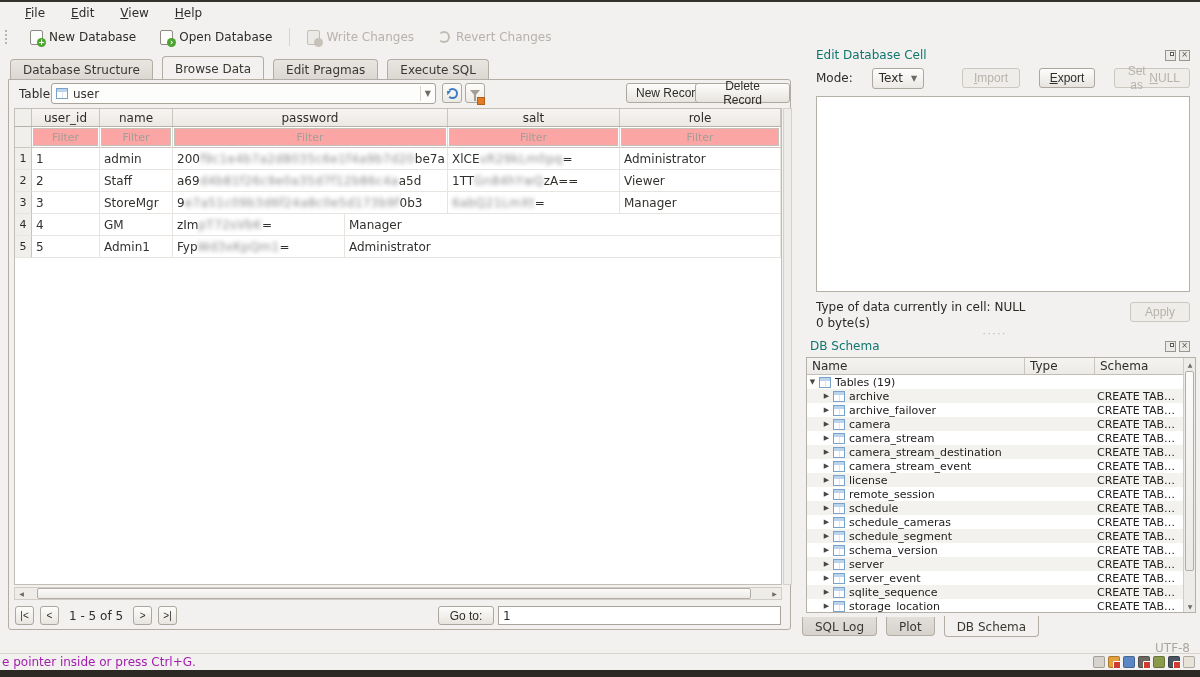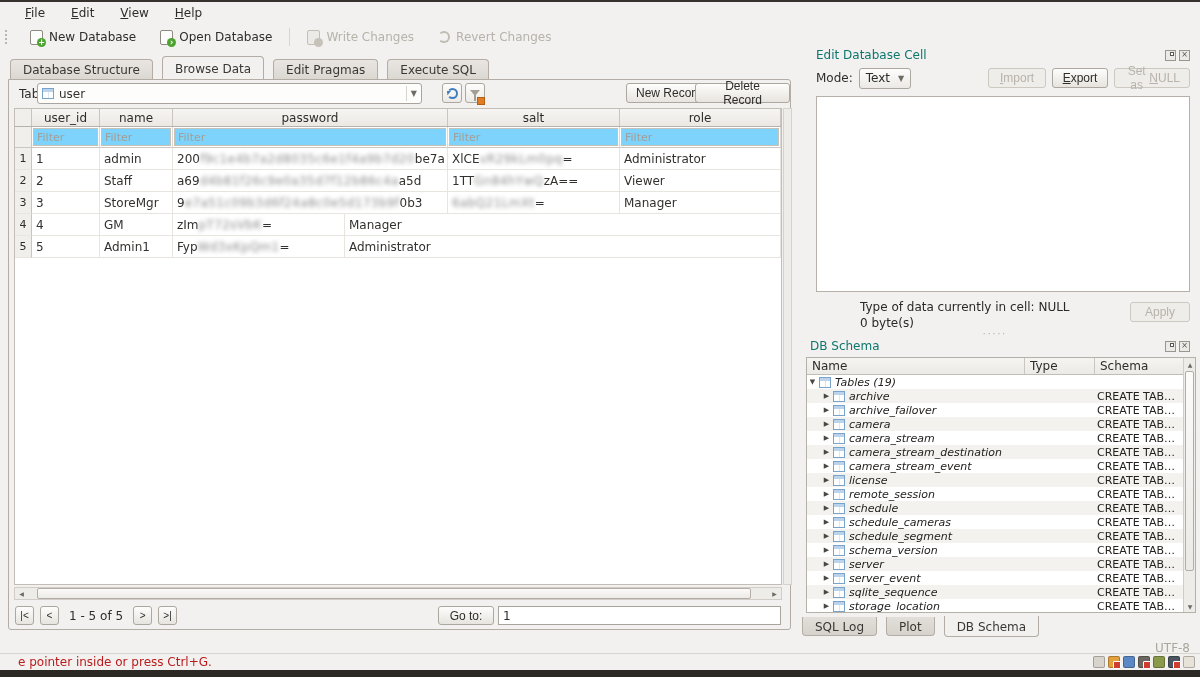--- a/index.html
+++ b/index.html
@@ -68,21 +68,21 @@
   .funnel-icon::before { content:""; position:absolute; left:-1px; top:-1px; width:2px; height:6px; background:#a39e96; }
   .funnel-icon::after { content:""; position:absolute; left:2px; top:1px; width:6px; height:6px; background:#e07b27; border:1px solid #b55f14; }
 
   
   .grid { left:5px; top:28px; width:768px; height:477px; background:#fff; border:1px solid #c2bdb5; overflow:hidden; }
   .grow { display:flex; width:100%; }
   .gh { height:18px; background:linear-gradient(#f7f5f3,#ebe8e4); border-bottom:1px solid #b6b1a9; }
   .gh .c { display:flex; align-items:center; justify-content:center; border-right:1px solid #cac5be; color:#2e2c29; }
   .gf { height:21px; }
   .gf .c { border-right:1px solid #ddd9d3; border-bottom:1px solid #ccc7c0; padding:1px; }
-  .gf input { width:100%; height:100%; border:1px solid #c6c1b9; padding:0 3px; font:11px "DejaVu Sans",sans-serif; color:#33312e; background:#7dd3fc; }
+  .gf input { width:100%; height:100%; border:1px solid #c6c1b9; padding:0 3px; font:11px "DejaVu Sans",sans-serif; color:#33312e; background:#fca5a5;text-align:center; }
   .gf input::placeholder { color:#a39e97; }
   .trow { height:22px; }
   .trow .c { display:flex; align-items:center; padding:0 4px; border-right:1px solid #e8e5e0; border-bottom:1px solid #e8e5e0; overflow:hidden; white-space:nowrap; }
   .gut { width:17px; flex:none; justify-content:center; background:#f1efec; border-right:1px solid #c9c4bd !important; color:#2e2c29; font-size:11px; padding:0 !important; }
   .c-id{width:68px;flex:none;} .c-name{width:73px;flex:none;} .c-pw{width:275px;flex:none;} .c-salt{width:172px;flex:none;} .c-role{flex:1;}
   .mask { filter:blur(2.1px); color:#8d8d8d; letter-spacing:.4px; }
   .vtrack { left:774px; top:28px; width:9px; height:477px; background:#eeece8; border:1px solid #d6d2cb; }
 
   
   .hscroll { left:5px; top:507px; width:768px; height:13px; background:#eeece8; border:1px solid #d1ccc5; display:flex; align-items:center; }
@@ -95,58 +95,58 @@
   .counter { color:#2f2d2a; padding:0 4px; }
   .goto-btn { position:absolute; left:429px; top:526px; width:56px; height:19px; }
   .goto-input { position:absolute; left:489px; top:526px; width:283px; height:19px; border:1px solid #a9a49c; padding:0 4px; font:12px "DejaVu Sans",sans-serif; color:#2f2d2a; background:#fff; }
 
   
   .dock-title { color:#0f766e; }
   .dock-icons { display:flex; gap:3px; }
   .mini-ic { width:11px; height:11px; border:1px solid #9a958d; background:#eceae6; position:relative;
     display:flex; align-items:center; justify-content:center; font-size:8px; color:#5a5650; line-height:1; }
   .mini-ic .inner-sq { width:4px; height:4px; border:1px solid #5a5650; position:absolute; right:1px; top:1px; background:#fff; }
-  .mode-row { left:816px; top:67px; width:374px; height:22px; display:flex; align-items:center; gap:6px; }
+  .mode-row { left:816px; top:67px; width:374px; height:22px; display:flex; align-items:center; gap:19px; }
   .combo-sm { display:flex; align-items:center; gap:8px; height:21px; border:1px solid #aca79f; border-radius:3px;
     background:linear-gradient(#fdfdfc,#ece9e5); padding:0 6px; color:#2f2d2a; }
   .editor-box { left:816px; top:96px; width:374px; height:196px; background:#fff; border:1px solid #b5b0a8; }
-  .cell-info { left:860px; top:299px; width:300px; line-height:16px; color:#2b2926; }
+  .cell-info { left:816px; top:299px; width:300px; line-height:16px; color:#2b2926; }
   .apply-btn { left:1130px; top:302px; width:60px; height:20px; }
   .split-dots { left:960px; top:329px; width:70px; text-align:center; color:#b1aca4; font-size:9px; letter-spacing:2px; }
 
   
   .tree { left:806px; top:357px; width:390px; height:256px; background:#fff; border:1px solid #b5b0a8; overflow:hidden; }
   .tree-head { display:flex; height:17px; background:linear-gradient(#f6f4f2,#eceae6); border-bottom:1px solid #c2bdb5; }
   .tree-head .hc { display:flex; align-items:center; padding:0 5px; border-right:1px solid #cac5be; color:#2e2c29; }
   .hc-name{width:218px;flex:none;} .hc-type{width:70px;flex:none;} .hc-schema{flex:1;}
   .srow { display:flex; height:14px; align-items:center; font-size:11px; color:#23211f; }
   .srow.alt { background:#f4f2ef; }
   .srow .exp { width:11px; flex:none; text-align:center; font-size:7px; color:#4a4743; }
   .srow .ti { flex:none; margin:0 4px 0 1px; }
-  .srow .nm { width:178px; flex:none; overflow:hidden; white-space:nowrap;font-style:italic; }
+  .srow .nm { width:178px; flex:none; overflow:hidden; white-space:nowrap; }
   .srow.root .nm { width:190px; }
   .srow .tp { width:70px; flex:none; }
   .srow .sc { flex:1; overflow:hidden; white-space:nowrap; }
   .srow .indent { width:14px; flex:none; }
   .tree-vscroll { position:absolute; right:0; top:0; width:12px; height:254px; background:#eeece8; border-left:1px solid #d1ccc5; }
   .tv-arrow { width:12px; height:12px; display:flex; align-items:center; justify-content:center; font-size:6px; color:#6e6a64; }
   .tv-thumb { position:absolute; left:1px; top:13px; width:9px; height:200px; background:linear-gradient(#fcfbfa,#eceae6); border:1px solid #b3ada5; border-radius:2px; }
   .tv-down { position:absolute; bottom:0; }
 
   
   .bottom-tabs { left:802px; top:617px; display:flex; align-items:flex-start; }
   .btab { padding:3px 12px; margin-right:1px; background:linear-gradient(#e2dfda,#d6d2cc); border:1px solid #b3ada5; border-top:none;
     border-radius:0 0 4px 4px; color:#3a3733; height:19px; }
   .btab.active { background:#f2f1f0; height:21px; position:relative; top:-1px; padding-top:4px; z-index:3; }
   .utf8 { right:10px; top:641px; color:#aba69e; }
 
   
   .statusbar { left:0; top:653px; width:1200px; height:17px; background:#f2f1f0; border-top:1px solid #d8d4ce;
     display:flex; align-items:center; }
-  .status-msg { color:#b91c1c; padding-left:18px; }
+  .status-msg { color:#a21caf; padding-left:2px; }
   .tray { margin-left:auto; display:flex; align-items:center; gap:3px; padding-right:5px; }
   .tray-ic { width:12px; height:12px; border-radius:2px; position:relative; border:1px solid rgba(0,0,0,.25); }
   .tray-ic.badged::after { content:""; position:absolute; right:-2px; bottom:-2px; width:6px; height:6px;
     background:#d23b2f; border-radius:1px; border:1px solid #fff; }
 
   .bottom-edge { left:0; top:670px; width:1200px; height:7px; background:#2c2925; }
 </style>
 </head>
 <body>
 
@@ -189,21 +189,21 @@
 <div class="abs tabbar">
   <span class="tab">Database Structure</span>
   <span class="tab active">Browse Data</span>
   <span class="tab">Edit Pragmas</span>
   <span class="tab">Execute SQL</span>
 </div>
 
 <div class="abs browse-panel">
   <div class="table-row-bar">
     <span class="abs lbl" style="left:10px;top:4px;">Table:</span>
-    <span class="combo" style="left:28px;top:0;width:385px;">
+    <span class="combo" style="left:42px;top:0;width:385px;">
       <span class="tbl-icon"></span>
       <span>user</span>
       <span class="arrow-zone">
           <span class="vline"></span>
           <span style="font-size:8px;">▼</span>
         </span>
     </span>
     <span class="sq-btn" style="left:433px;top:0;">
       <span class="refresh-icon"></span>
     </span>

